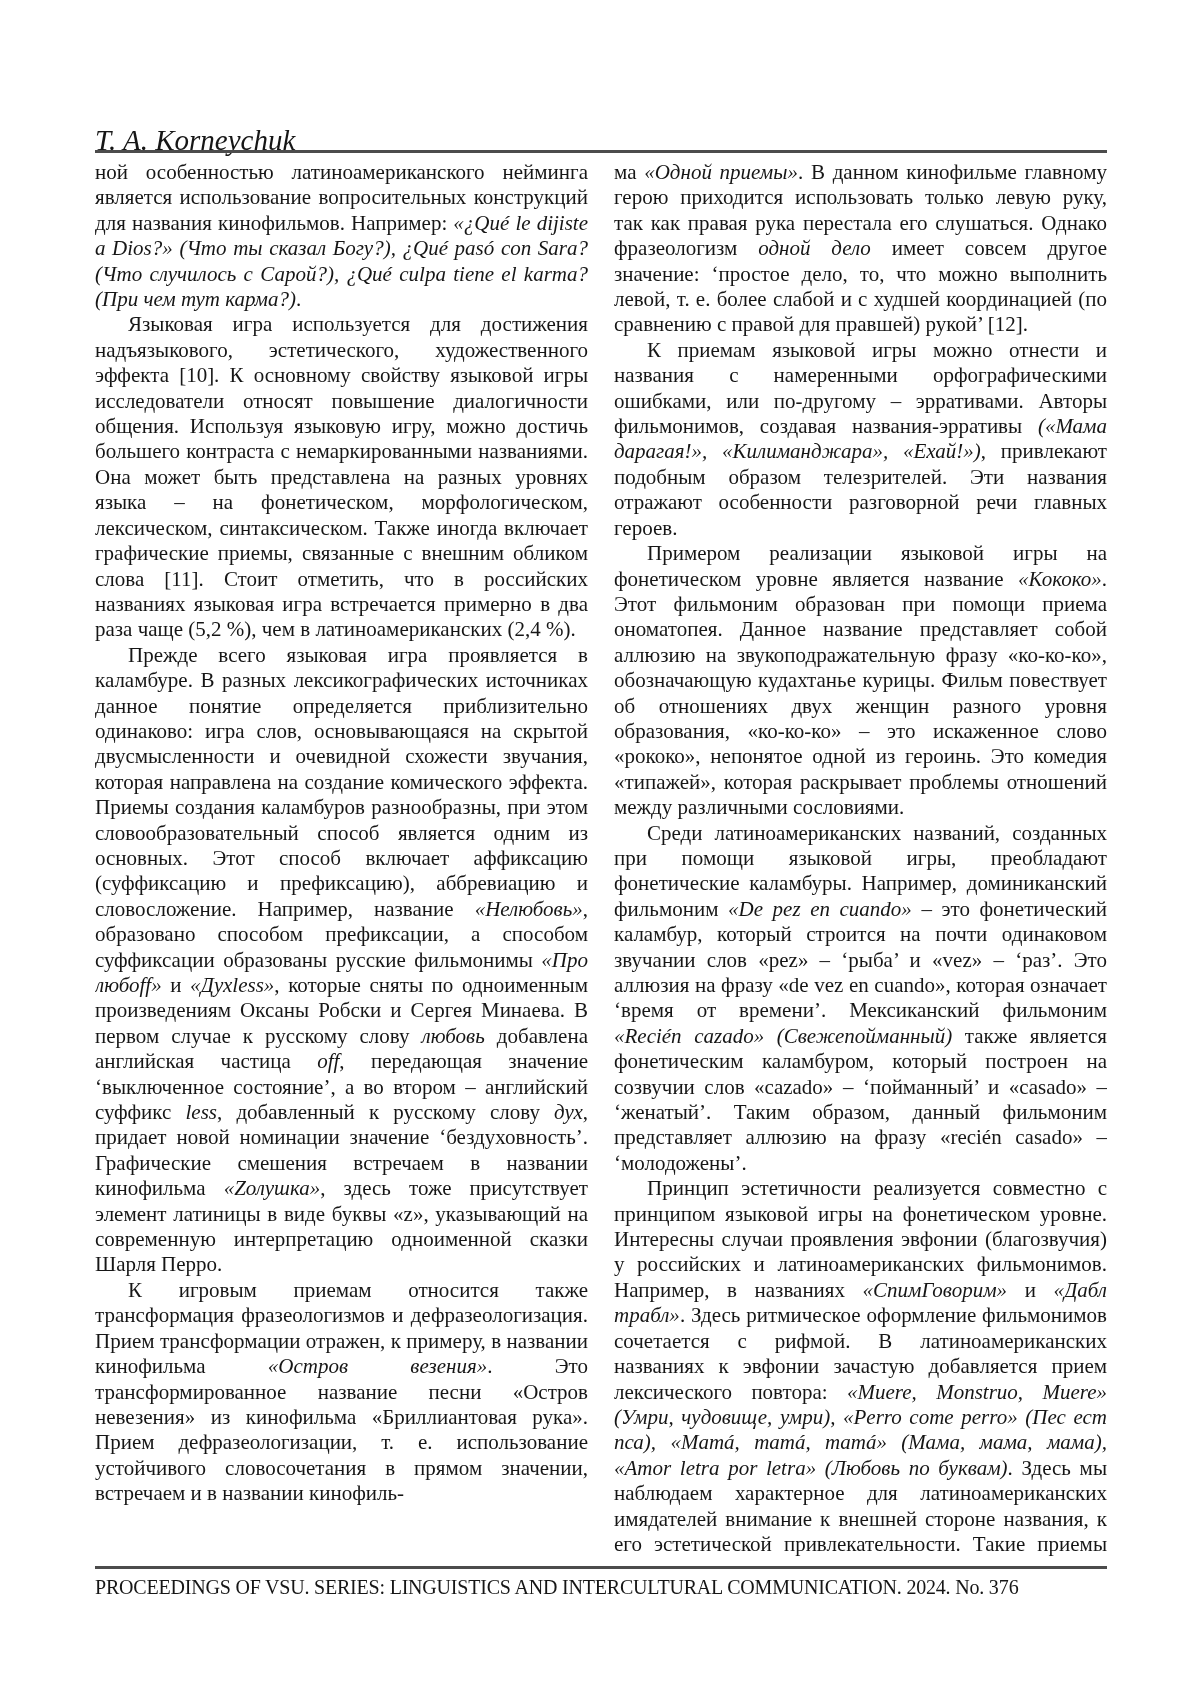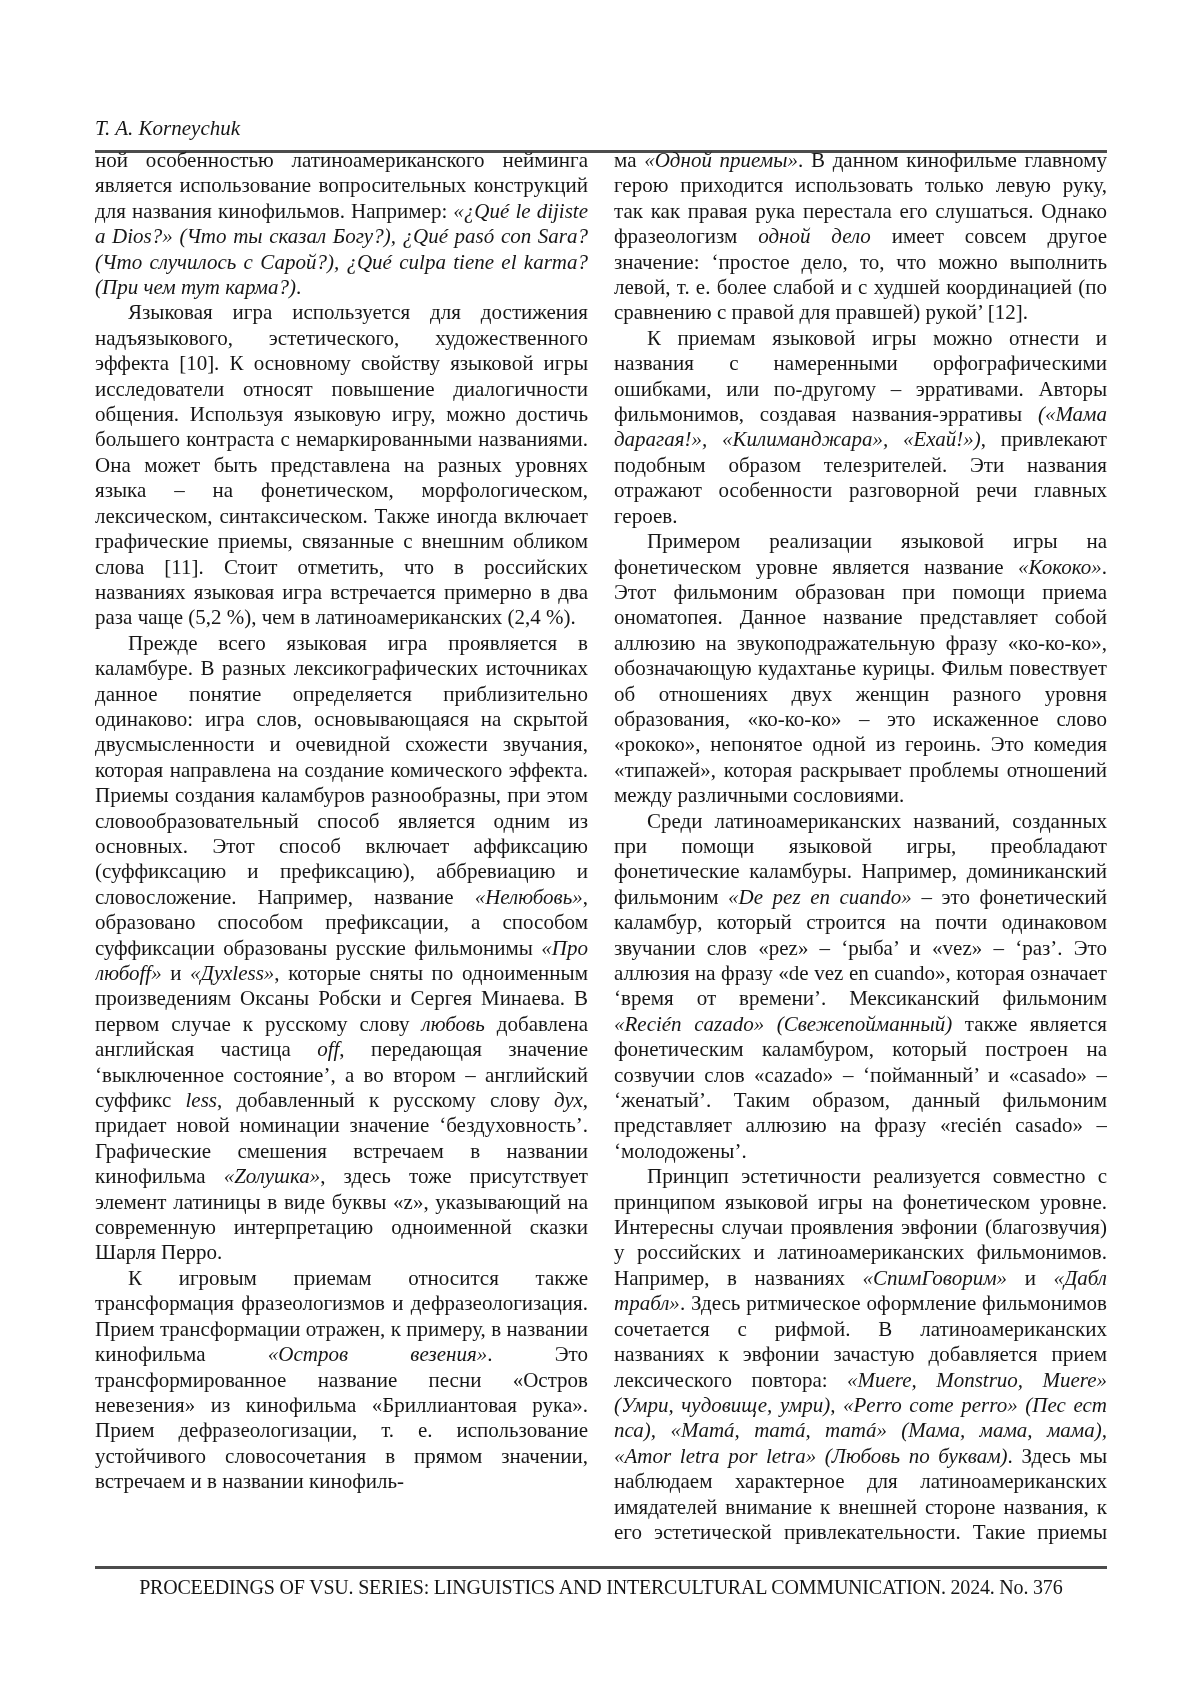--- a/index.html
+++ b/index.html
@@ -7,42 +7,42 @@
     position: relative;
     width: 1200px;
     height: 1697px;
     background: #ffffff;
     overflow: hidden;
     font-family: "Liberation Serif", "DejaVu Serif", serif;
     color: #161616;
   }
   .running-header {
     position: absolute;
-    top: 116px;
+    top: 128px;
     left: 95px;
     width: 1012px;
     display: flex;
     align-items: baseline;
     font-style: italic;
-    font-size: 21px;
+    font-size: 29px;
     line-height: 24px;
     white-space: nowrap;
   }
   .rule {
     position: absolute;
     left: 95px;
     width: 1012px;
     height: 3px;
     background: #4c4c4c;
   }
   .rule-top { top: 150px; }
   .rule-bottom { top: 1566px; }
   .article-body {
     position: absolute;
-    top: 148px;
+    top: 160px;
     left: 95px;
     width: 1012px;
     height: 1400px;
     display: flex;
     gap: 26px;
     overflow: hidden;
   }
   .col { width: 493px; overflow: hidden; }
   .para {
     margin: 0;
@@ -52,21 +52,21 @@
     -webkit-hyphens: auto;
     hyphens: auto;
   }
   .para.indent { text-indent: 33px; }
   .page-footer {
     position: absolute;
     top: 1575px;
     left: 95px;
     width: 1012px;
     display: flex;
-    justify-content: center;
+    justify-content: flex-start;
     align-items: baseline;
     font-size: 20px;
     line-height: 24px;
     white-space: nowrap;
   }
   .page-footer .journal { letter-spacing: -0.2px; }
 </style>
 </head>
 <body>
 

